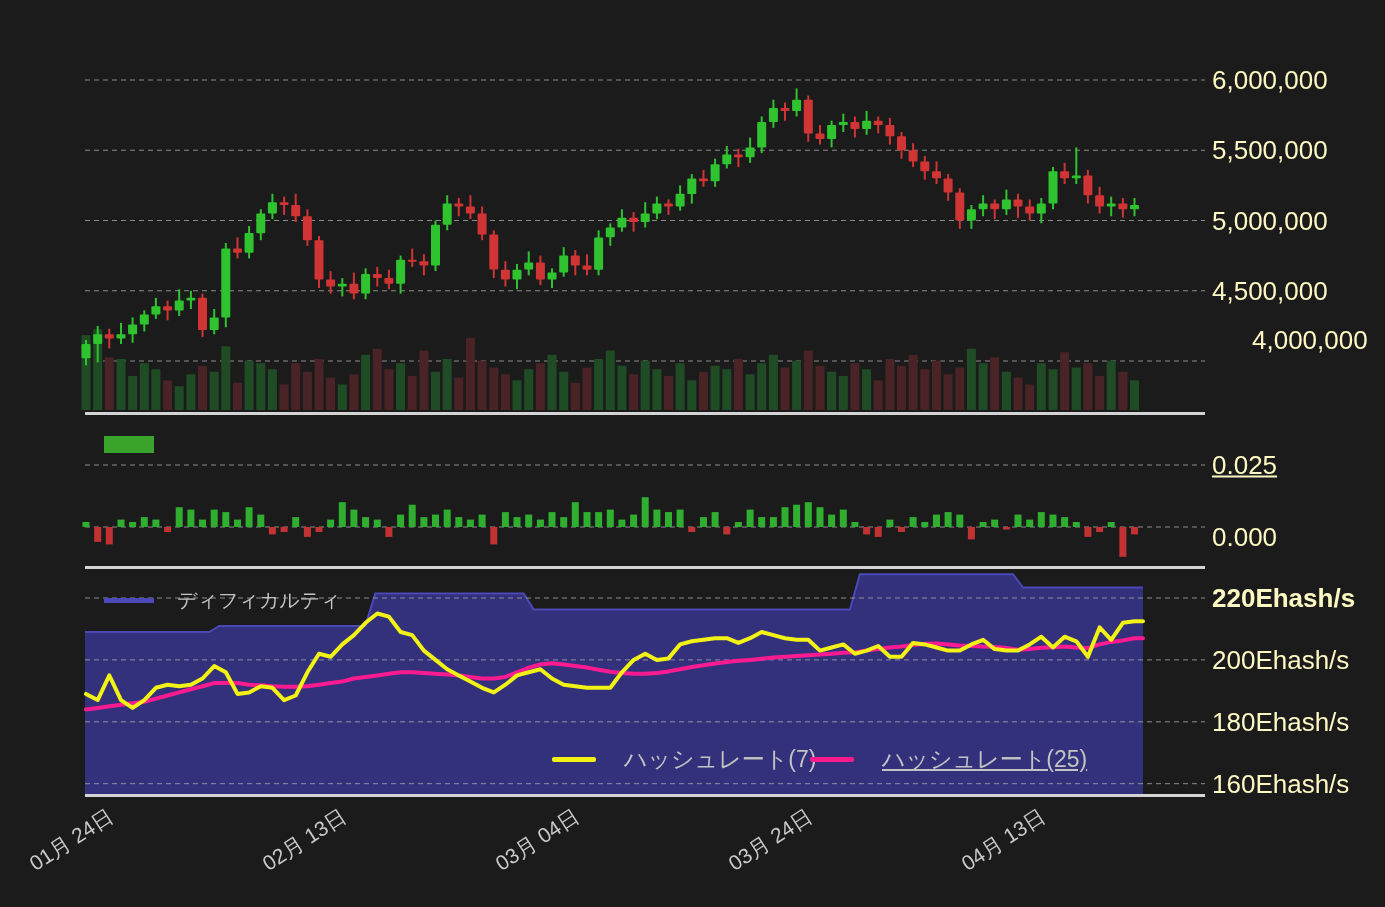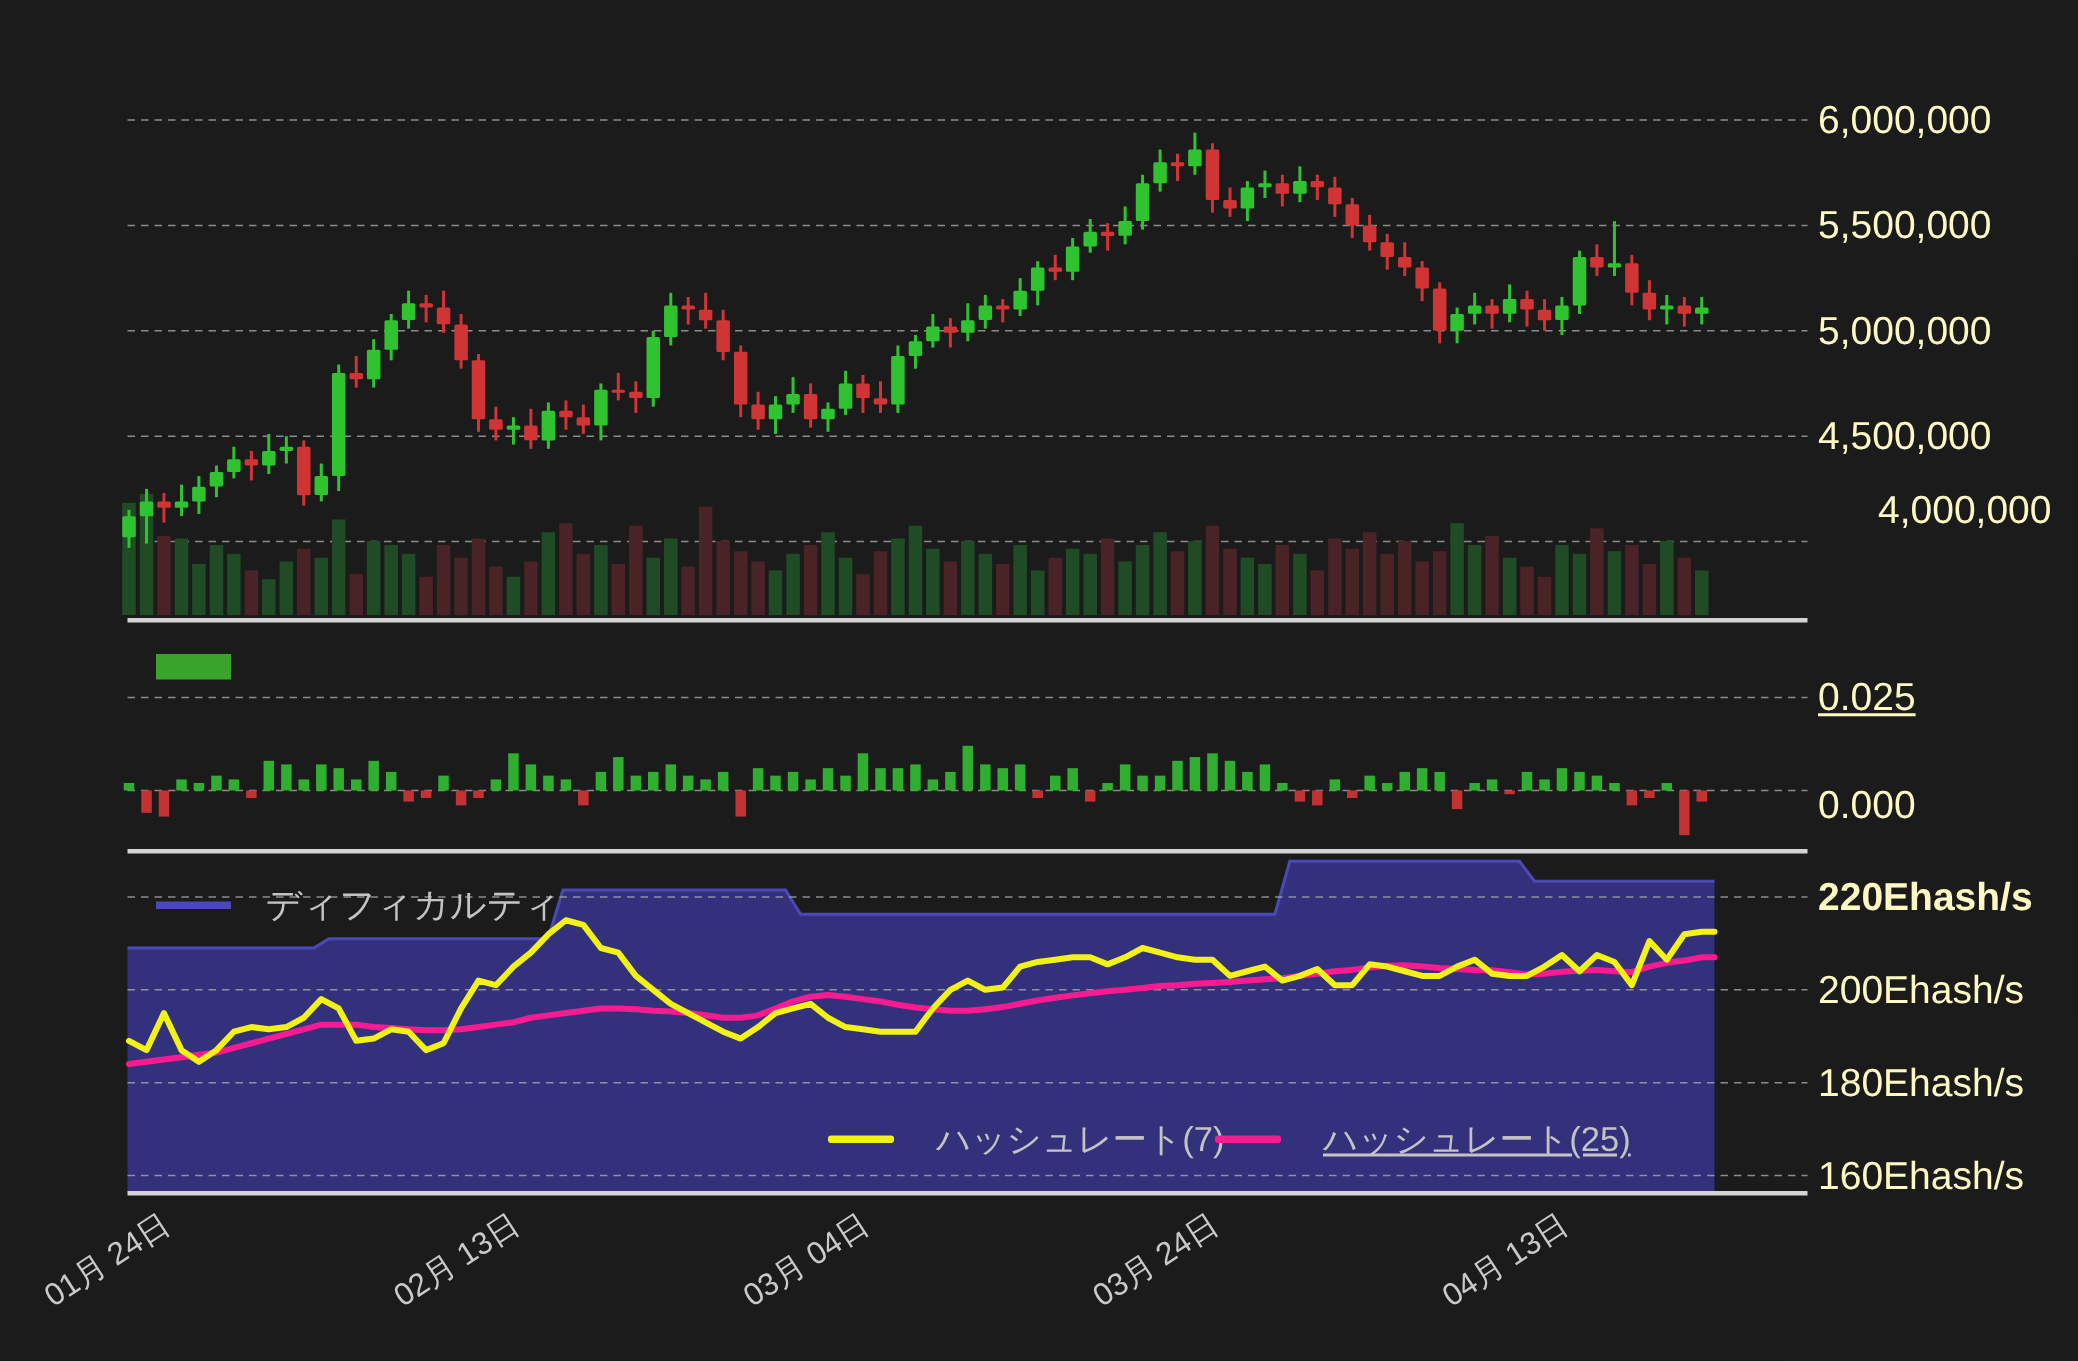--- a/index.html
+++ b/index.html
@@ -3,21 +3,21 @@
 <meta charset="utf-8">
 <style>
   html,body{margin:0;padding:0;background:#1b1b1c;}
   .stage{position:relative;width:1385px;height:907px;background:#1b1b1c;overflow:hidden;
          font-family:"Liberation Sans","DejaVu Sans",sans-serif;}
   svg#chart{position:absolute;left:0;top:0;}
   .legend{position:absolute;display:flex;align-items:center;color:#c3c3c3;white-space:nowrap;z-index:5;}
   .legend .swatch{display:inline-block;flex:0 0 auto;}
   #legend-funding{left:104px;top:436px;gap:21px;font-size:24px;}
   #legend-funding .swatch{width:50px;height:17px;}
-  #legend-difficulty{left:104px;top:587px;gap:23px;font-size:24px;}
+  #legend-difficulty{left:104px;top:587px;gap:23px;font-size:20px;}
   #legend-difficulty .swatch{width:50px;height:5px;}
   .hash-legend-item{position:absolute;display:flex;align-items:center;gap:28px;
                     color:#c3c3c3;font-size:23px;white-space:nowrap;z-index:5;}
   #legend-h7{left:552px;top:744px;}
   #legend-h25{left:810px;top:744px;text-decoration:underline;}
   .hash-legend-item .swatch{width:44px;height:5px;border-radius:2px;}
   .y-label{position:absolute;left:1212px;transform:translateY(-50%);font-size:26px;
            color:#fef9c3;white-space:nowrap;z-index:4;}
   .x-label{position:absolute;font-size:21px;color:#c9c9c9;white-space:nowrap;
            transform:rotate(-33deg);transform-origin:center center;z-index:4;}

